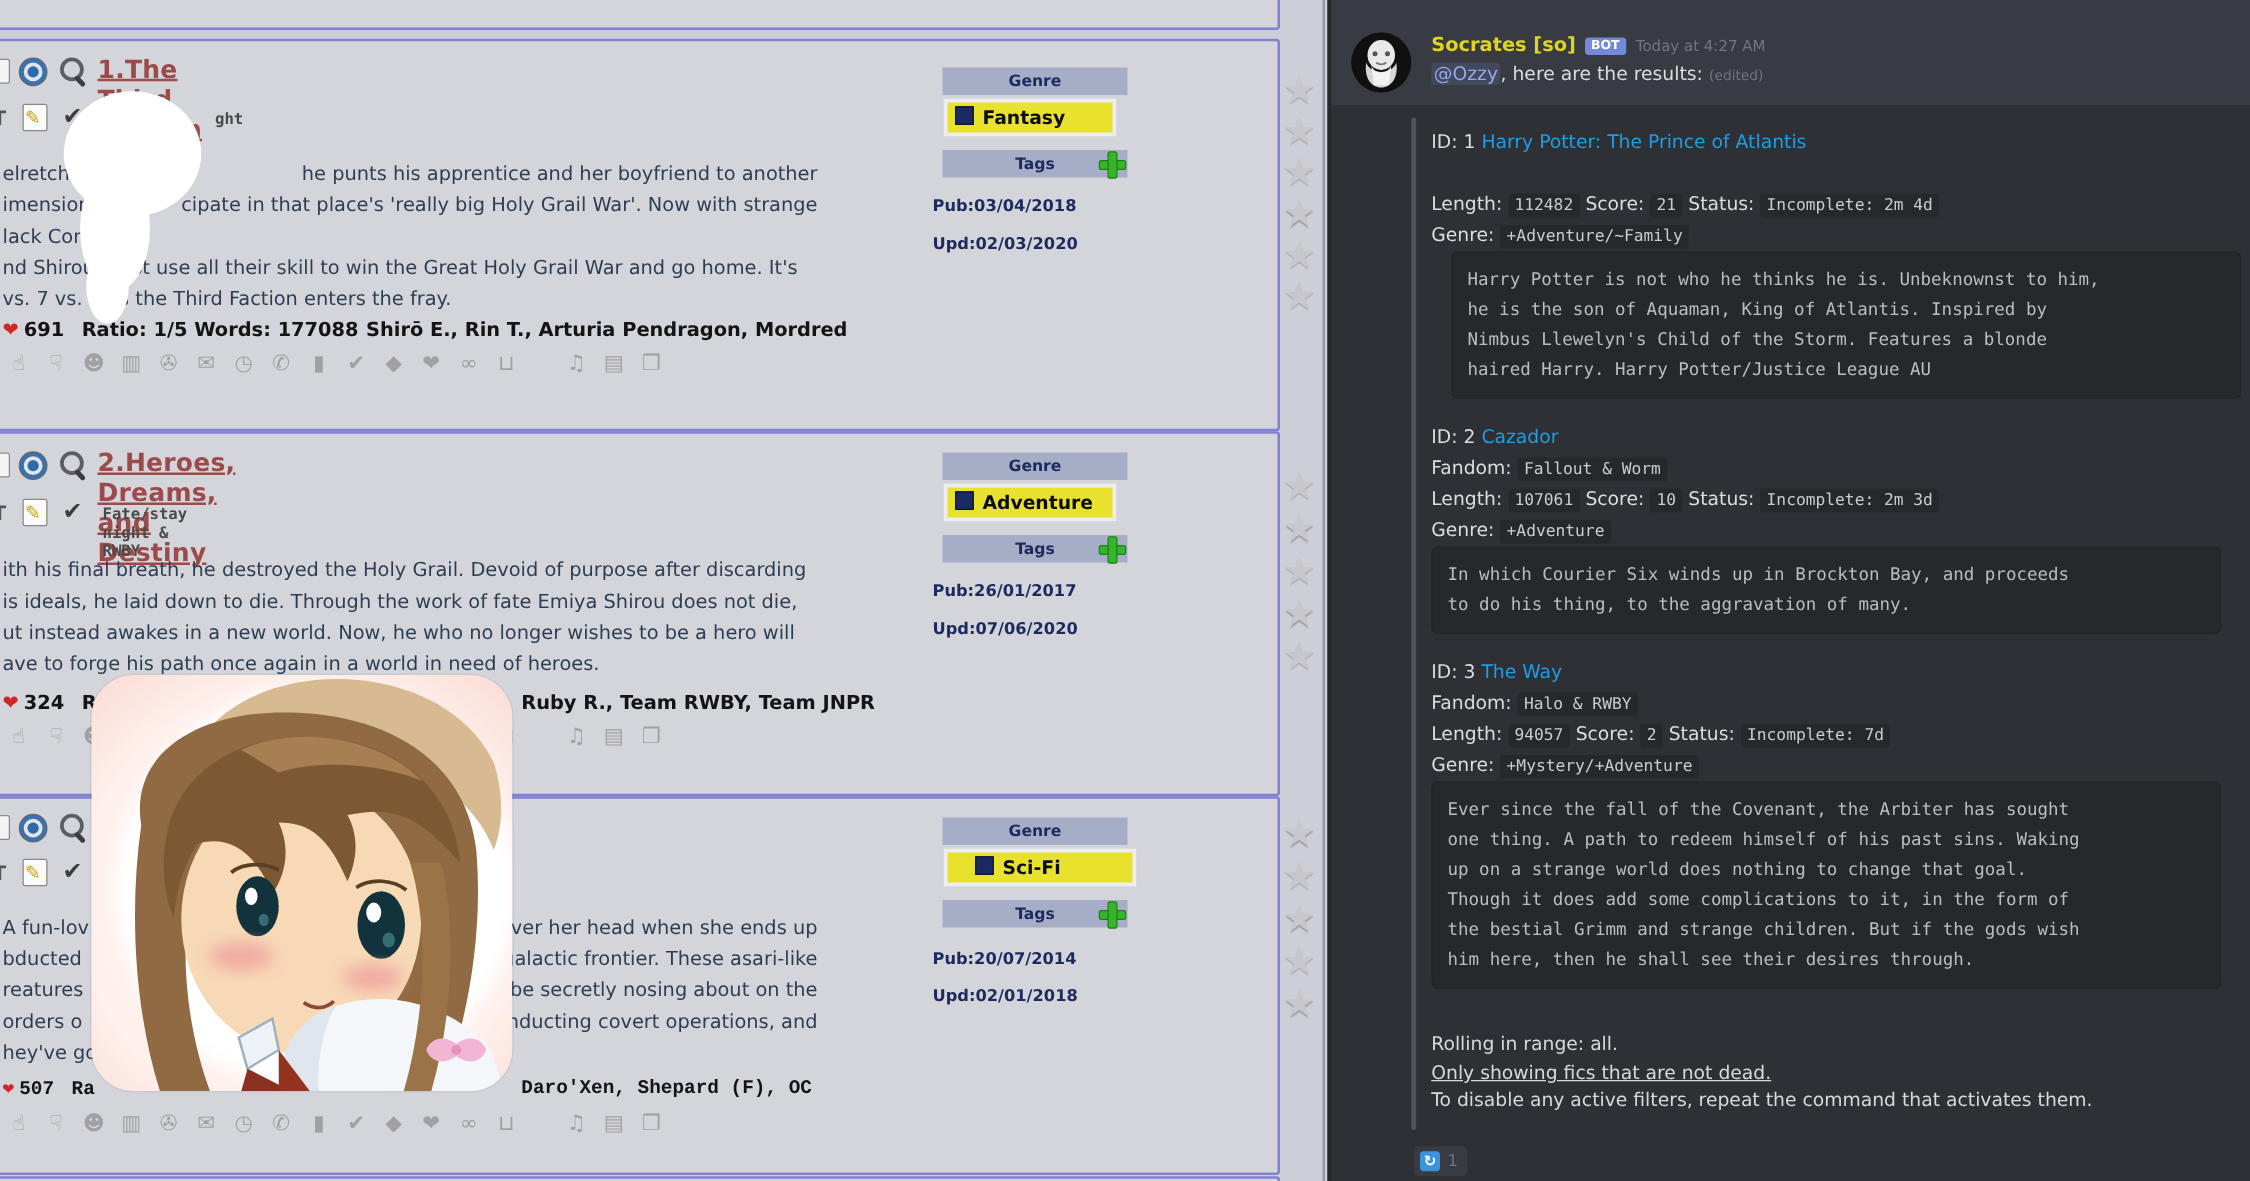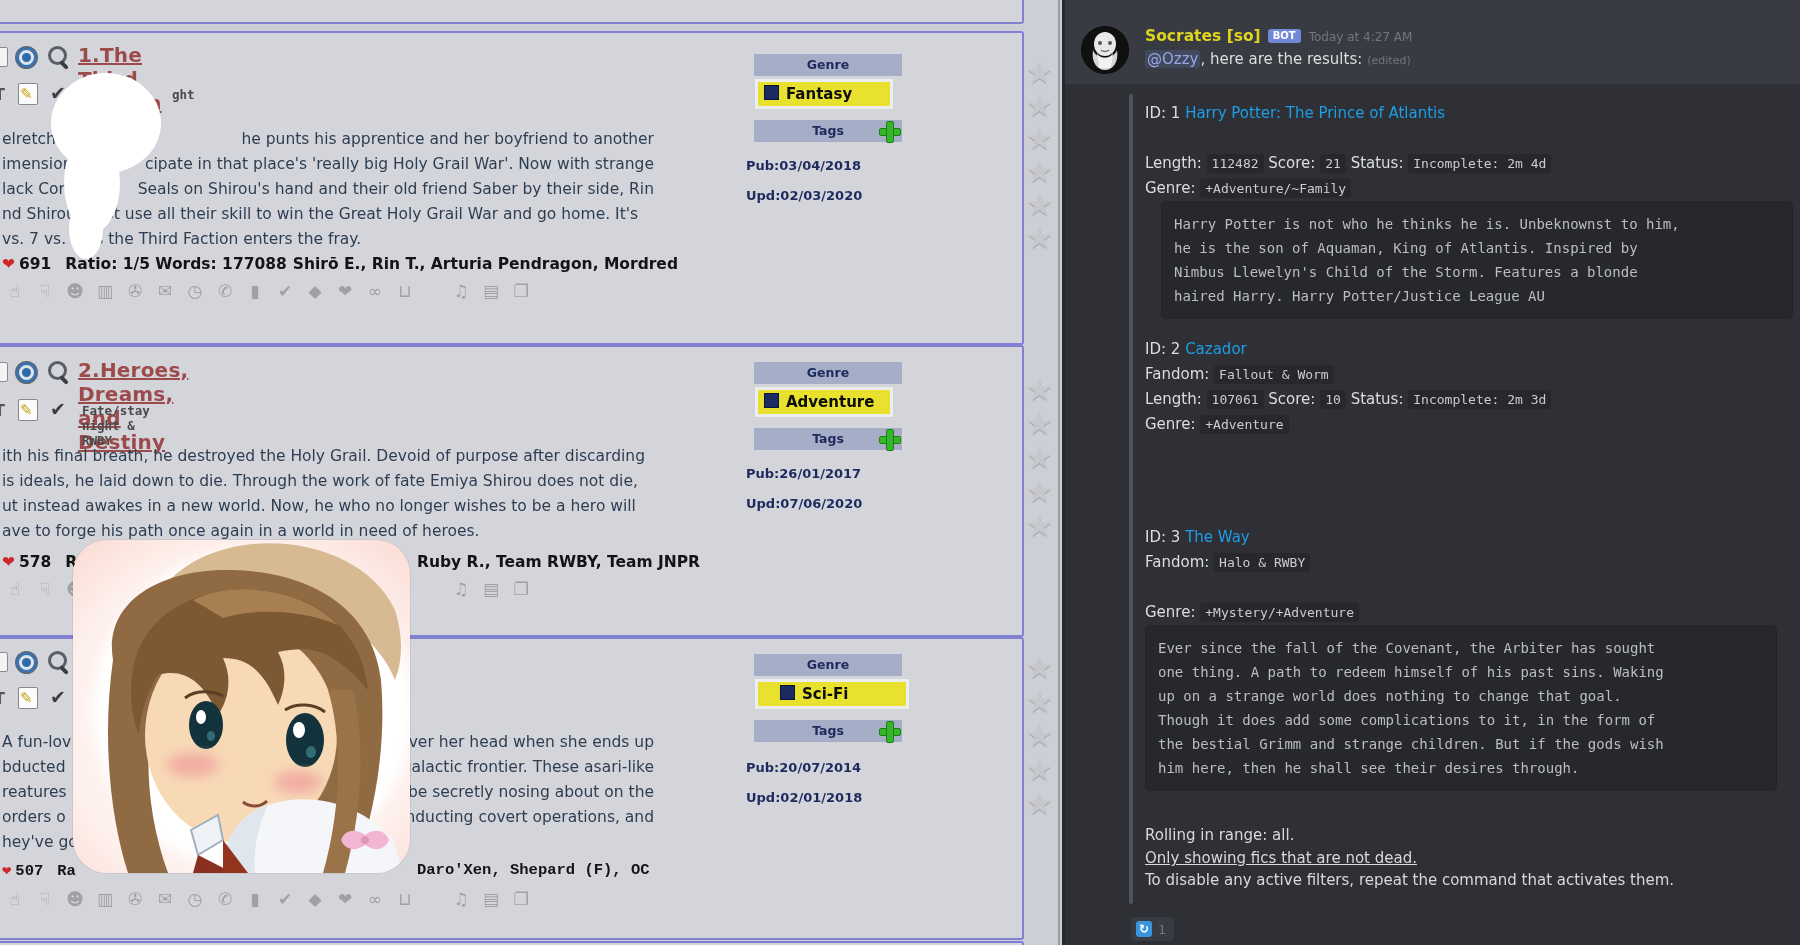--- a/index.html
+++ b/index.html
@@ -88,21 +88,20 @@
     <div class="desc" style="top:97px;">
         <span class="l">elretch i</span>
         <span class="r">he punts his apprentice and her boyfriend to another</span>
       </div>
     <div class="desc" style="top:122px;">
         <span class="l">imension</span>
         <span class="r">cipate in that place's 'really big Holy Grail War'. Now with strange</span>
       </div>
     <div class="desc" style="top:147px;">
         <span class="l">lack Com</span>
-        <span class="r">Seals on Shirou's hand and their old friend Saber by their side, Rin</span>
       </div>
     <div class="desc" style="top:172px;">
         <span class="l">nd Shirou must use all their skill to win the Great Holy Grail War and go home. It's</span>
       </div>
     <div class="desc" style="top:197px;">
         <span class="l">vs. 7 vs. 2 as the Third Faction enters the fray.</span>
       </div>
     <div class="stats" style="top:222px;">
       <span class="heart">❤</span><span class="likes">691</span><span>Ratio: 1/5 Words: 177088</span><span class="chars">Shirō E., Rin T., Arturia Pendragon, Mordred</span>
     </div>
@@ -147,21 +146,21 @@
     <div class="desc" style="top:125px;">
         <span class="l">is ideals, he laid down to die. Through the work of fate Emiya Shirou does not die,</span>
       </div>
     <div class="desc" style="top:150px;">
         <span class="l">ut instead awakes in a new world. Now, he who no longer wishes to be a hero will</span>
       </div>
     <div class="desc" style="top:175px;">
         <span class="l">ave to forge his path once again in a world in need of heroes.</span>
       </div>
     <div class="stats" style="top:206px;">
-      <span class="heart">❤</span><span class="likes">578</span><span>R</span><span class="chars-abs">Ruby R., Team RWBY, Team JNPR</span>
+      <span class="heart">❤</span><span class="likes">324</span><span>R</span><span class="chars-abs">Ruby R., Team RWBY, Team JNPR</span>
     </div>
     <div class="icorow" style="top:232px;">
       <span class="aicon">☝</span><span class="aicon">☟</span><span class="aicon">☻</span><span class="aicon">▥</span><span class="aicon">✇</span><span class="aicon">✉</span><span class="aicon">◷</span><span class="aicon">✆</span><span class="aicon">▮</span><span class="aicon">✔</span><span class="aicon">◆</span><span class="aicon">❤</span><span class="aicon">∞</span><span class="aicon">⊔</span><span class="aicon sp">♫</span><span class="aicon">▤</span><span class="aicon">❐</span>
     </div>
     <div class="gbar" style="top:15px;">Genre</div>
     <div class="gval" style="top:43px;"><span class="gsq"></span><span>Adventure</span></div>
     <div class="gbar" style="top:81px;"><span>Tags</span><span class="plus"></span></div>
     <div class="pubupd" style="top:119px;">Pub:26/01/2017</div>
     <div class="pubupd" style="top:149px;">Upd:07/06/2020</div>
   </div>
@@ -299,23 +298,26 @@
     <div class="drow" style="top:179px;"><span>Genre:</span> <span class="icode">+Adventure/~Family</span></div>
     <div class="cblock" style="top:201px;margin-left:16px;">Harry Potter is not who he thinks he is. Unbeknownst to him,
 he is the son of Aquaman, King of Atlantis. Inspired by
 Nimbus Llewelyn's Child of the Storm. Features a blonde
 haired Harry. Harry Potter/Justice League AU</div>
 
     <div class="drow" style="top:340px;"><span>ID: 2</span> <span class="flink">Cazador</span></div>
     <div class="drow" style="top:365px;"><span>Fandom:</span> <span class="icode">Fallout &amp; Worm</span></div>
     <div class="drow" style="top:390px;"><span>Length:</span> <span class="icode">107061</span> <span>Score:</span> <span class="icode">10</span> <span>Status:</span> <span class="icode">Incomplete: 2m 3d</span></div>
     <div class="drow" style="top:415px;"><span>Genre:</span> <span class="icode">+Adventure</span></div>
+    <div class="cblock" style="top:437px;">In which Courier Six winds up in Brockton Bay, and proceeds
+to do his thing, to the aggravation of many.</div>
 
     <div class="drow" style="top:528px;"><span>ID: 3</span> <span class="flink">The Way</span></div>
     <div class="drow" style="top:553px;"><span>Fandom:</span> <span class="icode">Halo &amp; RWBY</span></div>
+    <div class="drow" style="top:578px;"><span>Length:</span> <span class="icode">94057</span> <span>Score:</span> <span class="icode">2</span> <span>Status:</span> <span class="icode">Incomplete: 7d</span></div>
     <div class="drow" style="top:603px;"><span>Genre:</span> <span class="icode">+Mystery/+Adventure</span></div>
     <div class="cblock" style="top:625px;">Ever since the fall of the Covenant, the Arbiter has sought
 one thing. A path to redeem himself of his past sins. Waking
 up on a strange world does nothing to change that goal.
 Though it does add some complications to it, in the form of
 the bestial Grimm and strange children. But if the gods wish
 him here, then he shall see their desires through.</div>
 
     <div class="dfoot" style="top:826px;">Rolling in range: all.</div>
     <div class="dfoot" style="top:849px;text-decoration:underline;">Only showing fics that are not dead.</div>

